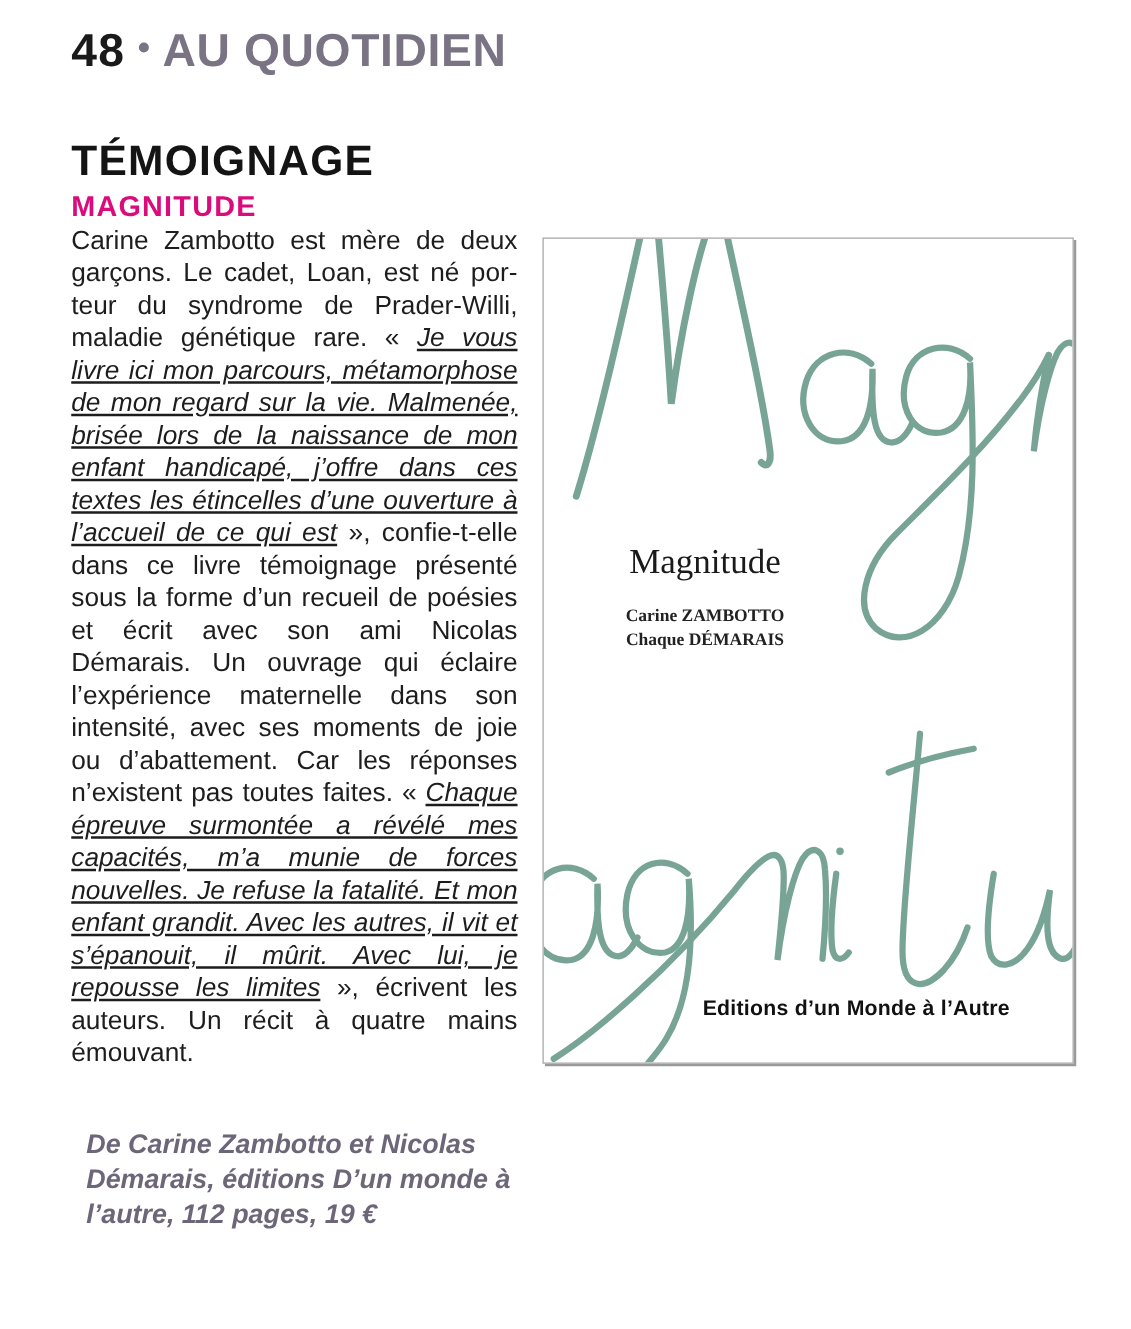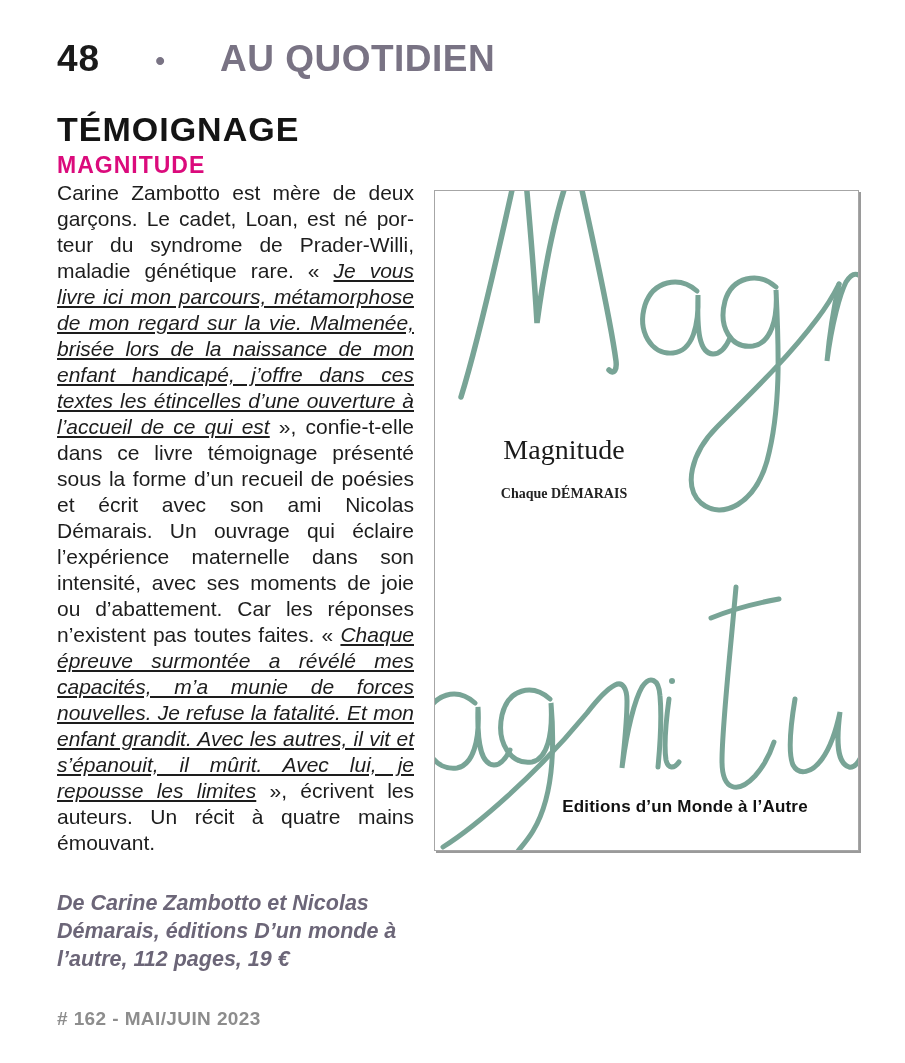--- a/index.html
+++ b/index.html
@@ -1,21 +1,21 @@
 <!DOCTYPE html>
 <html lang="fr" style="--accent_magenta: #db0b7c; --section_gray: #797384; --credit_gray: #6c6678; --footer_gray: #8d8d8d; --script_green: #78a496; --body_black: #1d1d1d;"><head>
 <meta charset="utf-8">
 <style>
   html,body{margin:0;padding:0;background:#ffffff;}
   .page{
     position:relative;width:905px;height:1063px;background:#fff;overflow:hidden;
     font-family:"Liberation Sans",sans-serif;
   }
   
-  .header{position:absolute;left:57px;top:38px;display:flex;align-items:flex-end;white-space:nowrap;gap:45px;}
+  .header{position:absolute;left:57px;top:20px;display:flex;align-items:center;white-space:nowrap;}
   .hdr-num{font-size:37px;font-weight:800;color:#1a1a1a;letter-spacing:1px;}
   .hdr-dot{font-size:28px;font-weight:700;color:var(--section_gray);margin:0 10px;position:relative;top:-3px;}
   .hdr-sec{font-size:37px;font-weight:800;color:var(--section_gray);letter-spacing:0.5px;}
   
   .kicker{position:absolute;left:57px;top:110px;font-size:34px;font-weight:800;color:#141414;letter-spacing:1px;text-align:right;}
   .title{position:absolute;left:57px;top:152px;font-size:23px;font-weight:800;color:var(--accent_magenta);letter-spacing:1px;}
   
   .body{
     position:absolute;left:57px;top:180px;width:357px;
     font-size:21px;line-height:26px;color:var(--body_black);
@@ -61,21 +61,21 @@
     <span class="hdr-num">48</span>
     <span class="hdr-dot">•</span>
     <span class="hdr-sec">AU QUOTIDIEN</span>
   </div>
 
   <h1 class="kicker" style="margin:0">TÉMOIGNAGE</h1>
   <h2 class="title" style="margin:0">MAGNITUDE</h2>
 
   <p class="body" style="margin:0"><span>Carine Zambotto est mère de deux garçons. Le cadet, Loan, est né por­teur du syndrome de Prader-Willi, maladie génétique rare. « </span><span class="it">Je vous livre ici mon parcours, métamor­phose de mon regard sur la vie. Mal­menée, brisée lors de la naissance de mon enfant handicapé, j’offre dans ces textes les étincelles d’une ouverture à l’accueil de ce qui est</span><span> », confie-t-elle dans ce livre témoi­gnage présenté sous la forme d’un recueil de poésies et écrit avec son ami Nicolas Démarais. Un ouvrage qui éclaire l’expérience mater­nelle dans son intensité, avec ses moments de joie ou d’abattement. Car les réponses n’existent pas toutes faites. « </span><span class="it">Chaque épreuve sur­montée a révélé mes capacités, m’a munie de forces nouvelles. Je refuse la fatalité. Et mon enfant grandit. Avec les autres, il vit et s’épanouit, il mûrit. Avec lui, je repousse les limites</span><span> », écrivent les auteurs. Un récit à quatre mains émouvant.</span></p>
 
-  <p class="credit" style="margin:0">De Carine Zambotto et Nicolas Démarais, éditions D’un monde à l’autre, 112 pages, 19 €</p>
+  <p class="credit" style="margin:12px">De Carine Zambotto et Nicolas Démarais, éditions D’un monde à l’autre, 112 pages, 19 €</p>
 
   <div class="cover">
     <svg viewBox="0 0 423 659">
       <g class="script" stroke-width="5.5" aria-label="Magn">
         <path d="M26,206 C44,148 64,58 79,-10"></path>
         <path d="M91,-10 C96,45 100,98 102,132 C110,72 122,18 132,-10"></path>
         <path d="M145,-10 C159,55 175,125 181,170 C182,179 179,184 174,179"></path>
         <path d="M262,100 C244,84 218,90 210,114 C202,140 216,164 238,162 C258,160 264,134 263,104 C262,140 264,162 278,163 C285,163 291,156 295,147" stroke-width="5"></path>
         <path d="M341,96 C323,80 297,86 290,110 C283,136 296,158 318,155 C336,152 343,128 341,99 C344,160 346,218 332,270 C320,312 288,330 266,312 C248,296 256,262 282,236 C314,204 352,168 382,128 C392,115 399,103 404,93" stroke-width="5"></path>
         <path d="M404,93 C398,120 394,148 392,170 C397,132 405,103 411,91 C419,78 428,82 429,98 C431,120 430,148 429,170 C433,136 441,108 448,96" stroke-width="5"></path>
@@ -86,20 +86,20 @@
         <path d="M8,656 C40,636 100,585 152,522 C162,509 172,498 180,494 C188,490 192,498 192,510 C192,532 189,556 187,577 C192,538 200,508 207,496 C215,484 224,488 225,505 C227,527 225,555 223,576"></path>
         <path d="M234,508 C231,530 229,556 231,569 C233,578 239,578 244,571"></path>
         <circle cx="237" cy="490" r="3" fill="var(--script_green)" stroke="none"></circle>
         <path d="M301,396 C295,465 287,535 287,570 C287,600 303,603 320,585 C329,575 335,563 339,551"></path>
         <path d="M276,427 C298,418 322,412 344,408"></path>
         <path d="M360,508 C355,538 353,562 358,574 C364,585 377,582 387,568 C395,557 401,540 405,521 C401,552 402,572 414,576 C423,578 431,559 435,533"></path>
       </g>
     </svg>
     <div class="cover-title">Magnitude</div>
     <div class="cover-authors">
+      <div>Carine ZAMBOTTO</div>
       <div>Chaque DÉMARAIS</div>
     </div>
     <div class="cover-pub">Editions d’un Monde à l’Autre</div>
   </div>
 
-  <div class="footer"># 162 - MAI/JUIN 2023</div>
 
 </div>
 
 </body></html>

